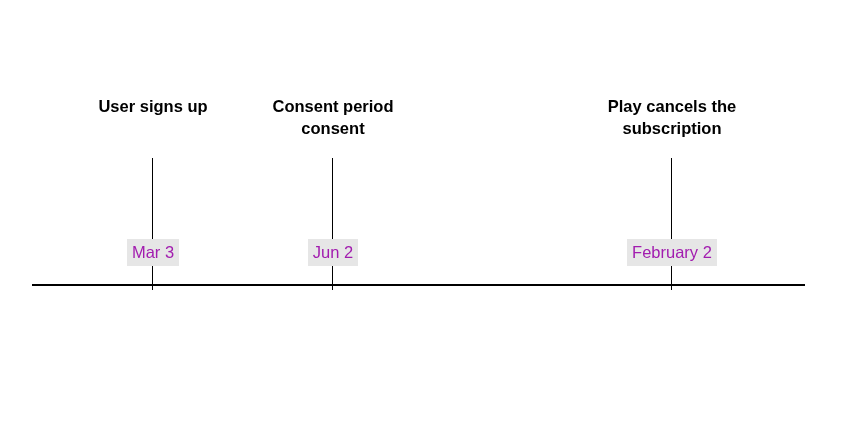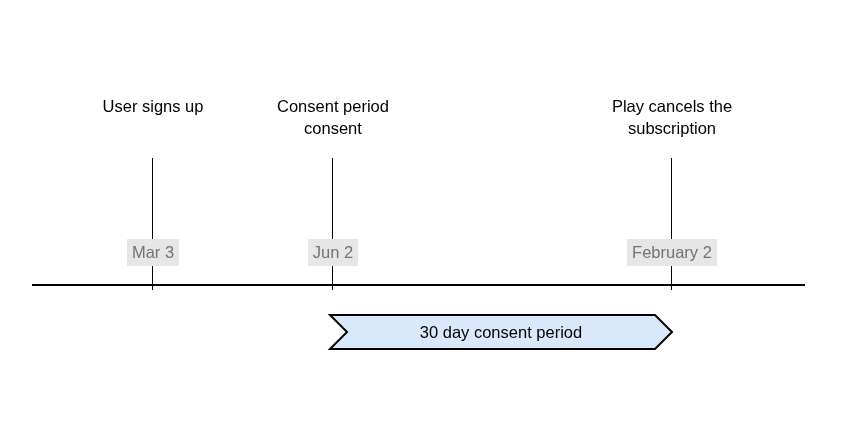--- a/index.html
+++ b/index.html
@@ -47,30 +47,31 @@
   .event-label {
     position: absolute;
     top: 95px;
     left: -150px;
     width: 300px;
     text-align: center;
     font-size: 16.5px;
     line-height: 22px;
     color: #000000;
     white-space: pre-line;
+    font-weight: bold;
   }
   .date-badge {
     position: absolute;
     top: 239px;
     left: -60px;
     width: 120px;
     text-align: center;
     font-size: 16.5px;
     line-height: 22px;
-    color: #737373;
+    color: #a21caf;
   }
   .date-badge span {
     background: #e6e6e6;
     padding: 2px 5px 3px 5px;
     display: inline-block;
   }
 
   
   .banner {
     position: absolute;
@@ -125,20 +126,14 @@
 
   <div class="event" id="event-2" style="left: 672px;">
     <div class="event-label">Play cancels the
 subscription</div>
     <div class="tick-line"></div>
     <div class="date-badge">
       <span>February 2</span>
     </div>
   </div>
 
-  <div class="banner" style="left: 330px; width: 342px;">
-    <svg viewBox="0 0 342 34" preserveAspectRatio="none" style="width: 342px;">
-      <polygon id="banner-poly" points="0,0 325,0 342,17 325,34 0,34 17,17" fill="#dae8fc" stroke="#000000" stroke-width="2" stroke-linejoin="miter"></polygon>
-    </svg>
-    <div class="banner-text" style="width: 342px;">30 day consent period</div>
-  </div>
 
 </div>
 
 </body></html>

